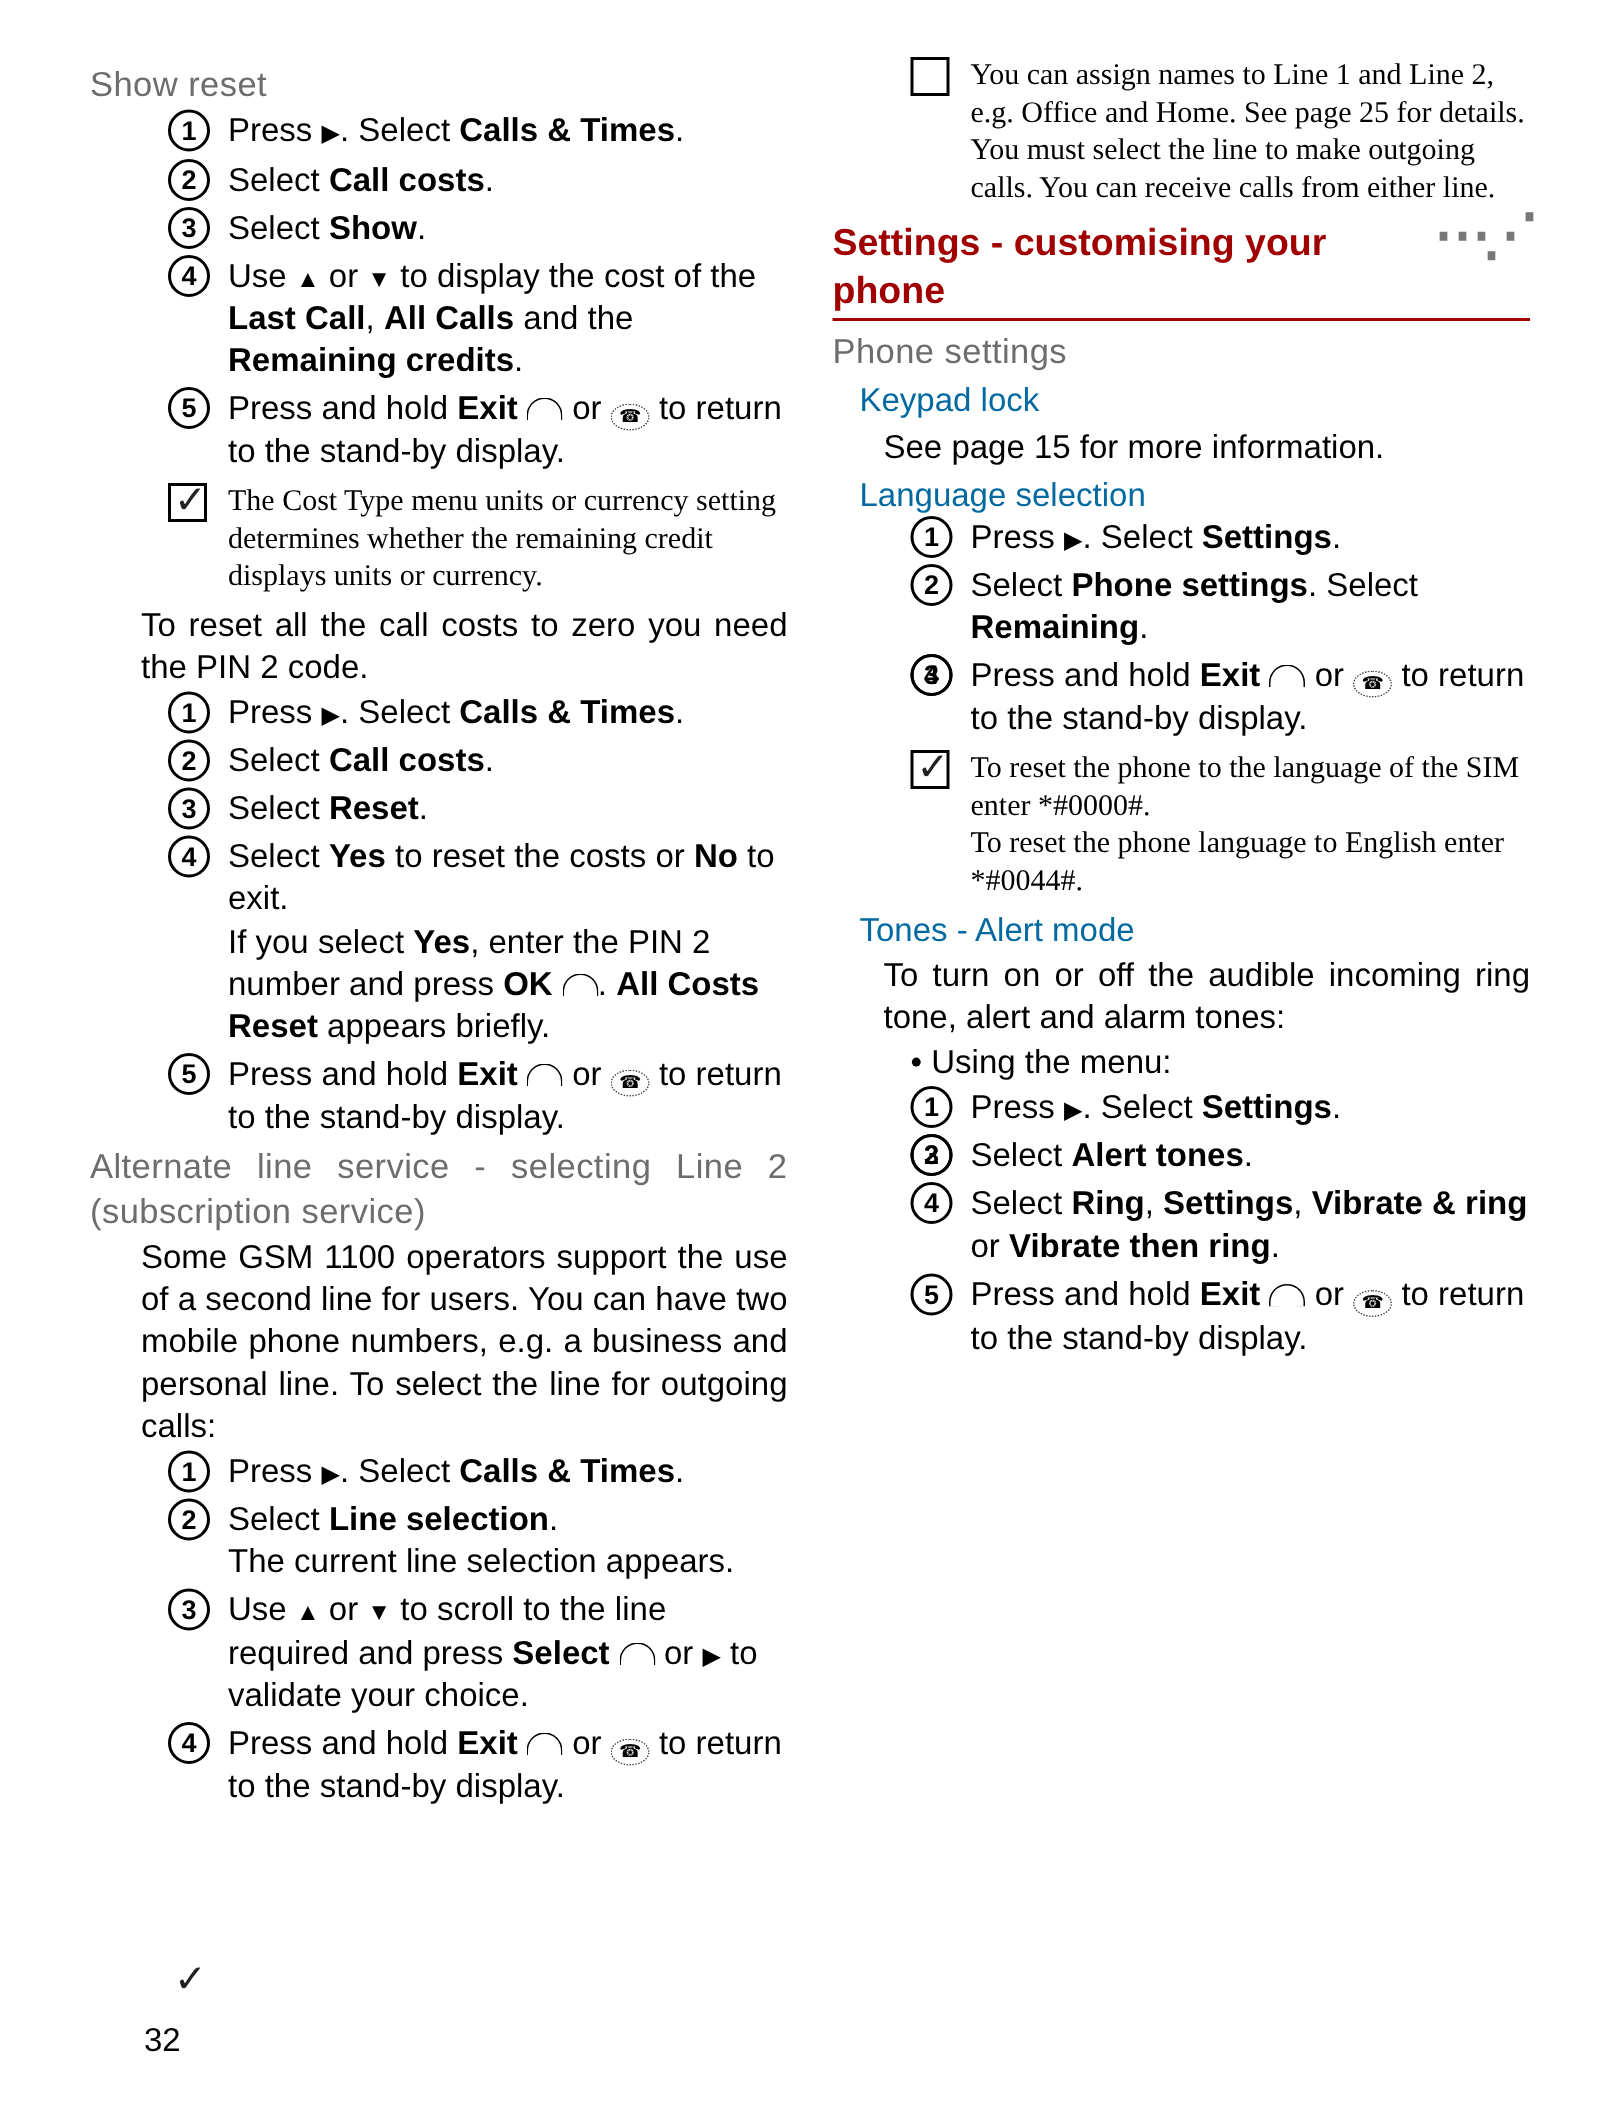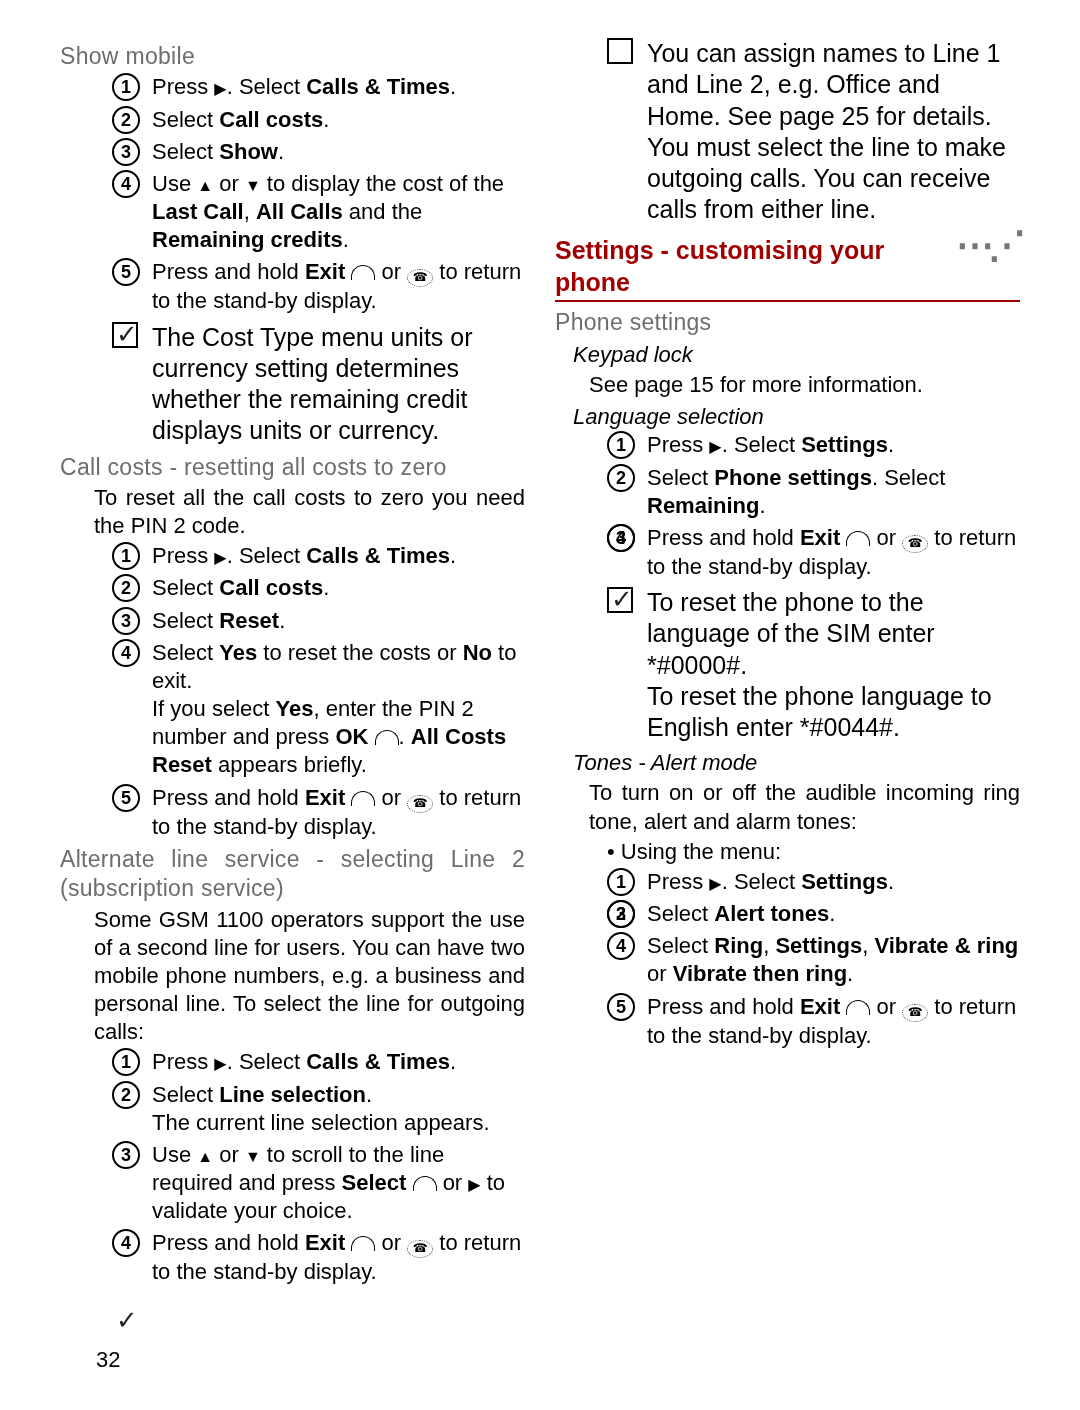--- a/index.html
+++ b/index.html
@@ -38,25 +38,24 @@
     padding-left: 8px;
   }
   h3.sub {
     color: #6d6d6d;
     font-weight: 400;
     font-size: 23px;
     margin: 4px 0 2px 0;
     letter-spacing: 0.3px;
   }
   h4.subsub {
-    color: #000000;
+    color: #0369a1;
     font-weight: 400;
     font-size: 22px;
     margin: 4px 0 0 18px;
-    font-style: italic;
   }
   .body {
     margin: 2px 0 2px 34px;
     text-align: justify;
   }
   .bullet {
     margin: 0 0 2px 52px;
   }
   .steps {
     margin-left: 52px;
@@ -77,22 +76,22 @@
     border-radius: 50%;
     text-align: center;
     font-weight: 800;
     font-size: 18px;
     line-height: 24px;
   }
   .note {
     position: relative;
     padding-left: 40px;
     margin: 6px 0 6px 52px;
-    font-family: Liberation Sans, sans-serif;
-    font-size: 25px;
+    font-family: Liberation Serif, serif;
+    font-size: 20px;
     line-height: 1.25;
     break-inside: avoid;
   }
   .note .chk {
     position: absolute;
     left: 0;
     top: 0;
     width: 22px;
     height: 22px;
     border: 2px solid #000;
@@ -136,31 +135,30 @@
     left: 96px;
     bottom: 36px;
     font-size: 22px;
   }
 </style>
 </head>
 <body>
 
 <div class="cols">
 
-  <h3 class="sub">Show mobile</h3>
+  <h3 class="sub">Show reset</h3>
   <div class="steps">
       <div class="step"><span class="num">1</span><span>Press <span class="ico">▶</span>. Select <span class="b">Calls &amp; Times</span>.</span></div>
       <div class="step"><span class="num">2</span><span>Select <span class="b">Call costs</span>.</span></div>
       <div class="step"><span class="num">3</span><span>Select <span class="b">Show</span>.</span></div>
       <div class="step"><span class="num">4</span><span>Use <span class="ico">▲</span> or <span class="ico">▼</span> to display the cost of the <span class="b">Last Call</span>, <span class="b">All Calls</span> and the <span class="b">Remaining credits</span>.</span></div>
       <div class="step"><span class="num">5</span><span>Press and hold <span class="b">Exit</span> <span class="arc"></span> or <span class="oval">☎</span> to return to the stand-by display.</span></div>
     </div>
   <div class="note"><span class="chk"></span><span>The Cost Type menu units or currency setting determines whether the remaining credit displays units or currency.</span></div>
 
-  <h3 class="sub" style="text-align:justify">Call costs - resetting all costs to zero</h3>
   <div class="body">To reset all the call costs to zero you need the PIN 2 code.</div>
   <div class="steps">
       <div class="step"><span class="num">1</span><span>Press <span class="ico">▶</span>. Select <span class="b">Calls &amp; Times</span>.</span></div>
       <div class="step"><span class="num">2</span><span>Select <span class="b">Call costs</span>.</span></div>
       <div class="step"><span class="num">3</span><span>Select <span class="b">Reset</span>.</span></div>
       <div class="step"><span class="num">4</span><span>Select <span class="b">Yes</span> to reset the costs or <span class="b">No</span> to exit.<br>If you select <span class="b">Yes</span>, enter the PIN 2 number and press <span class="b">OK</span> <span class="arc"></span>. <span class="b">All Costs Reset</span> appears briefly.</span></div>
       <div class="step"><span class="num">5</span><span>Press and hold <span class="b">Exit</span> <span class="arc"></span> or <span class="oval">☎</span> to return to the stand-by display.</span></div>
     </div>
 
   <h3 class="sub" style="text-align:justify">Alternate line service - selecting Line 2 (subscription service)</h3>

